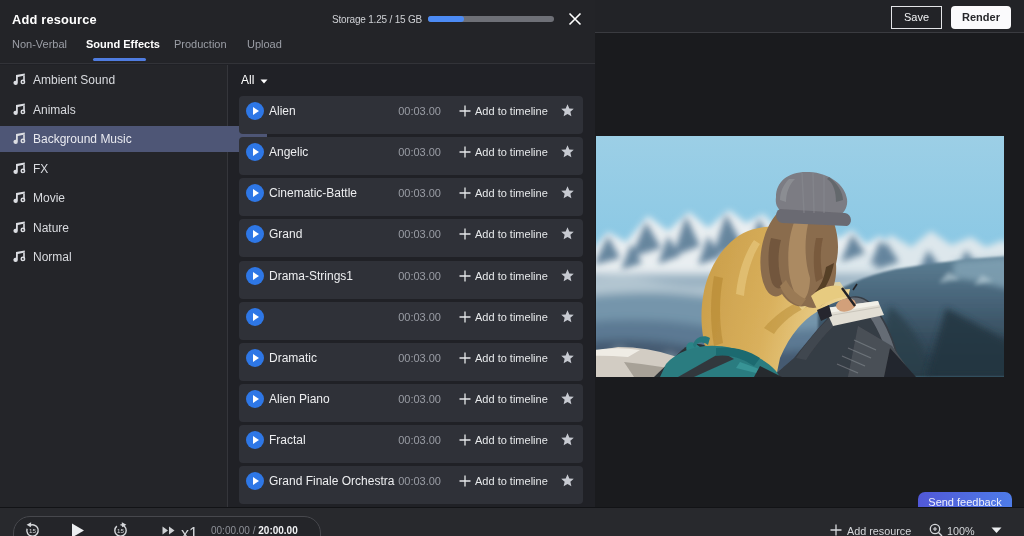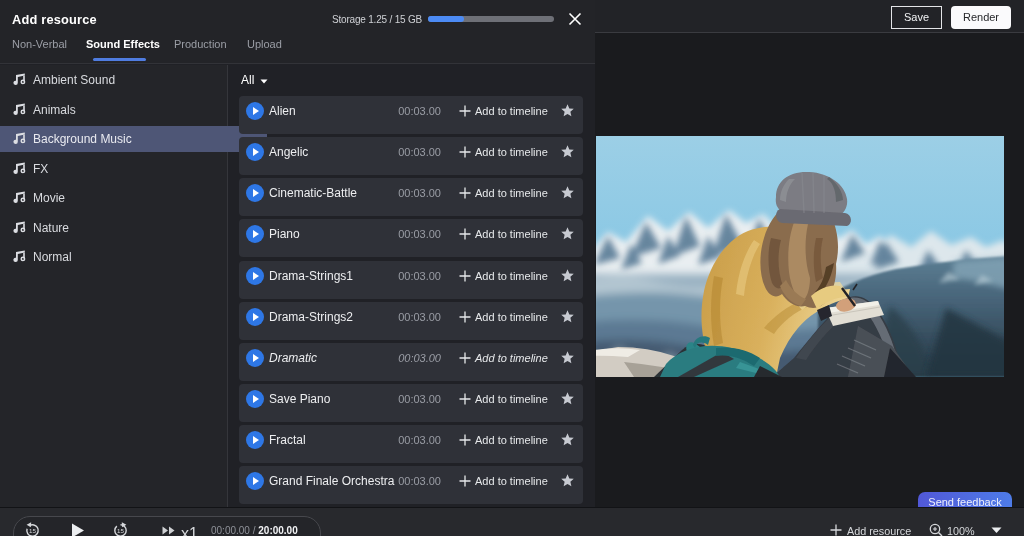--- a/index.html
+++ b/index.html
@@ -5,21 +5,21 @@
   * { margin:0; padding:0; box-sizing:border-box; }
   html,body { width:1024px; height:536px; overflow:hidden; background:#1a1b1e;
     font-family:"Liberation Sans", sans-serif; }
   .abs { position:absolute; }
 
   #topbar { left:595px; top:0; width:429px; height:33px; background:#222327;
     border-bottom:1px solid #3a3b40; }
   #btn-save { left:891px; top:6px; width:51px; height:23px; border:1.5px solid #e4e5e8;
     border-radius:0; color:#f2f3f5; font-size:11px; line-height:20px; text-align:center; }
   #btn-render { left:951px; top:6px; width:60px; height:23px; background:#fafafc;
-    border-radius:4px; color:#26272b; font-size:11px; line-height:23px; text-align:center; }
+    border-radius:4px; color:#26272b; font-size:11px; line-height:23px; text-align:center;font-weight:bold; }
 
   #modal { left:0; top:0; width:595px; height:507px; background:#202126; }
   #mhead { left:0; top:0; width:595px; height:64px; background:#232428; border-bottom:1px solid #323338; }
   #mtitle { left:12px; top:11.5px; font-size:12.8px; font-weight:bold; color:#fff; letter-spacing:.2px; }
   .tab { top:37.5px; font-size:11px; color:#9b9ea6; }
   #tab-underline { left:93px; top:58px; width:53px; height:3px; background:#4f7ce0; border-radius:2px; }
   #storage-label { right:173px; top:13.5px; font-size:10px; letter-spacing:-0.2px; color:#cfd1d5; }
   #storage-track { left:428px; top:16px; width:126px; height:6px; border-radius:3px; background:#6e7077; }
   #storage-fill { left:0; top:0; width:36px; height:6px; border-radius:3px; background:#4c8bf5; }
 
@@ -320,21 +320,21 @@
       <svg class="abs" style="left:220px;top:9px;" width="12" height="12" viewBox="0 0 12 12">
         <path d="M6 0.5v11M0.5 6h11" stroke="#e6e8ea" stroke-width="1.3"></path>
       </svg>
       <span class="radd">Add to timeline</span>
       <svg class="abs" style="left:321px;top:7px;" width="15" height="15" viewBox="0 0 24 24">
         <path d="M12 2l2.9 6.6 7.1.7-5.4 4.8 1.6 7-6.2-3.7-6.2 3.7 1.6-7L2 9.3l7.1-.7z" fill="#c7cad1"></path>
       </svg>
     </div>
 <div class="row abs" style="top:219px;">
       <div class="rplay"></div>
-      <span class="rtitle">Piano</span>
+      <span class="rtitle">Grand</span>
       <span class="rtime">00:03.00</span>
       <svg class="abs" style="left:220px;top:9px;" width="12" height="12" viewBox="0 0 12 12">
         <path d="M6 0.5v11M0.5 6h11" stroke="#e6e8ea" stroke-width="1.3"></path>
       </svg>
       <span class="radd">Add to timeline</span>
       <svg class="abs" style="left:321px;top:7px;" width="15" height="15" viewBox="0 0 24 24">
         <path d="M12 2l2.9 6.6 7.1.7-5.4 4.8 1.6 7-6.2-3.7-6.2 3.7 1.6-7L2 9.3l7.1-.7z" fill="#c7cad1"></path>
       </svg>
     </div>
 <div class="row abs" style="top:261px;">
@@ -344,45 +344,44 @@
       <svg class="abs" style="left:220px;top:9px;" width="12" height="12" viewBox="0 0 12 12">
         <path d="M6 0.5v11M0.5 6h11" stroke="#e6e8ea" stroke-width="1.3"></path>
       </svg>
       <span class="radd">Add to timeline</span>
       <svg class="abs" style="left:321px;top:7px;" width="15" height="15" viewBox="0 0 24 24">
         <path d="M12 2l2.9 6.6 7.1.7-5.4 4.8 1.6 7-6.2-3.7-6.2 3.7 1.6-7L2 9.3l7.1-.7z" fill="#c7cad1"></path>
       </svg>
     </div>
 <div class="row abs" style="top:302px;">
       <div class="rplay"></div>
-      <span class="rtitle">Drama-Strings2</span>
-      <span class="rtime">00:03.00</span>
-      <svg class="abs" style="left:220px;top:9px;" width="12" height="12" viewBox="0 0 12 12">
-        <path d="M6 0.5v11M0.5 6h11" stroke="#e6e8ea" stroke-width="1.3"></path>
-      </svg>
-      <span class="radd">Add to timeline</span>
-      <svg class="abs" style="left:321px;top:7px;" width="15" height="15" viewBox="0 0 24 24">
-        <path d="M12 2l2.9 6.6 7.1.7-5.4 4.8 1.6 7-6.2-3.7-6.2 3.7 1.6-7L2 9.3l7.1-.7z" fill="#c7cad1"></path>
-      </svg>
-    </div>
-<div class="row abs" style="top:343px;font-style:italic;">
+      <span class="rtime">00:03.00</span>
+      <svg class="abs" style="left:220px;top:9px;" width="12" height="12" viewBox="0 0 12 12">
+        <path d="M6 0.5v11M0.5 6h11" stroke="#e6e8ea" stroke-width="1.3"></path>
+      </svg>
+      <span class="radd">Add to timeline</span>
+      <svg class="abs" style="left:321px;top:7px;" width="15" height="15" viewBox="0 0 24 24">
+        <path d="M12 2l2.9 6.6 7.1.7-5.4 4.8 1.6 7-6.2-3.7-6.2 3.7 1.6-7L2 9.3l7.1-.7z" fill="#c7cad1"></path>
+      </svg>
+    </div>
+<div class="row abs" style="top:343px;">
       <div class="rplay"></div>
       <span class="rtitle">Dramatic</span>
       <span class="rtime">00:03.00</span>
       <svg class="abs" style="left:220px;top:9px;" width="12" height="12" viewBox="0 0 12 12">
         <path d="M6 0.5v11M0.5 6h11" stroke="#e6e8ea" stroke-width="1.3"></path>
       </svg>
       <span class="radd">Add to timeline</span>
       <svg class="abs" style="left:321px;top:7px;" width="15" height="15" viewBox="0 0 24 24">
         <path d="M12 2l2.9 6.6 7.1.7-5.4 4.8 1.6 7-6.2-3.7-6.2 3.7 1.6-7L2 9.3l7.1-.7z" fill="#c7cad1"></path>
       </svg>
     </div>
 <div class="row abs" style="top:384px;">
       <div class="rplay"></div>
-      <span class="rtitle">Save Piano</span>
+      <span class="rtitle">Alien Piano</span>
       <span class="rtime">00:03.00</span>
       <svg class="abs" style="left:220px;top:9px;" width="12" height="12" viewBox="0 0 12 12">
         <path d="M6 0.5v11M0.5 6h11" stroke="#e6e8ea" stroke-width="1.3"></path>
       </svg>
       <span class="radd">Add to timeline</span>
       <svg class="abs" style="left:321px;top:7px;" width="15" height="15" viewBox="0 0 24 24">
         <path d="M12 2l2.9 6.6 7.1.7-5.4 4.8 1.6 7-6.2-3.7-6.2 3.7 1.6-7L2 9.3l7.1-.7z" fill="#c7cad1"></path>
       </svg>
     </div>
 <div class="row abs" style="top:425px;">

